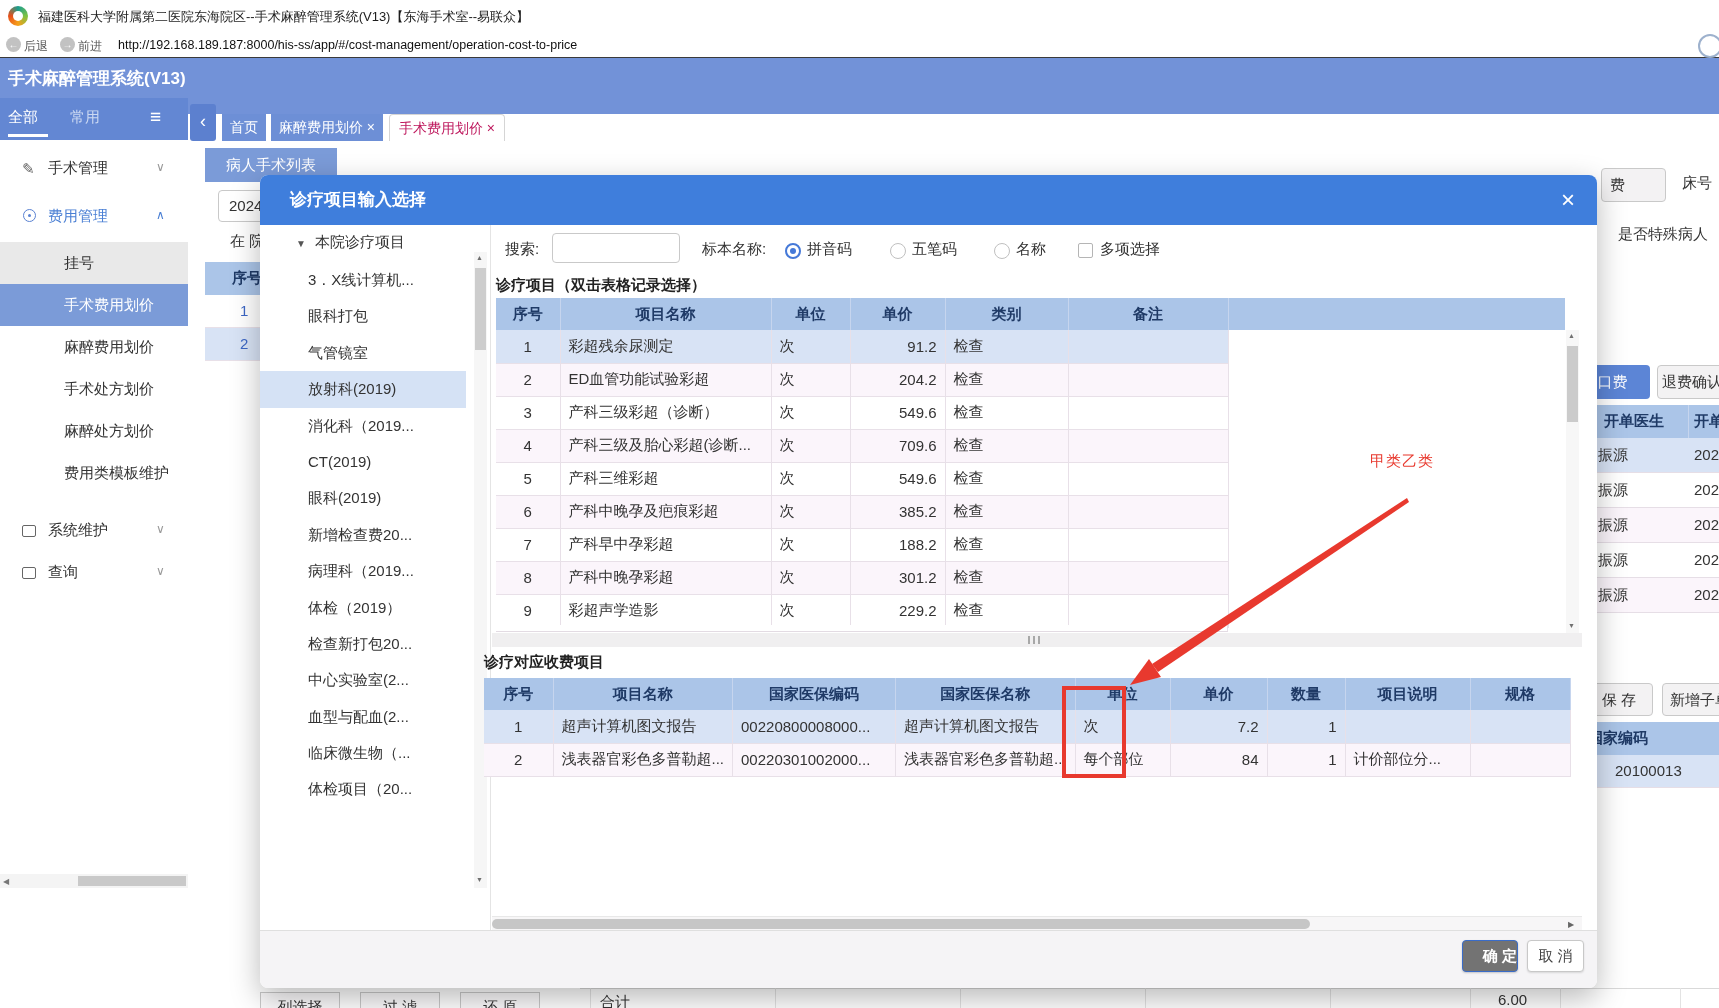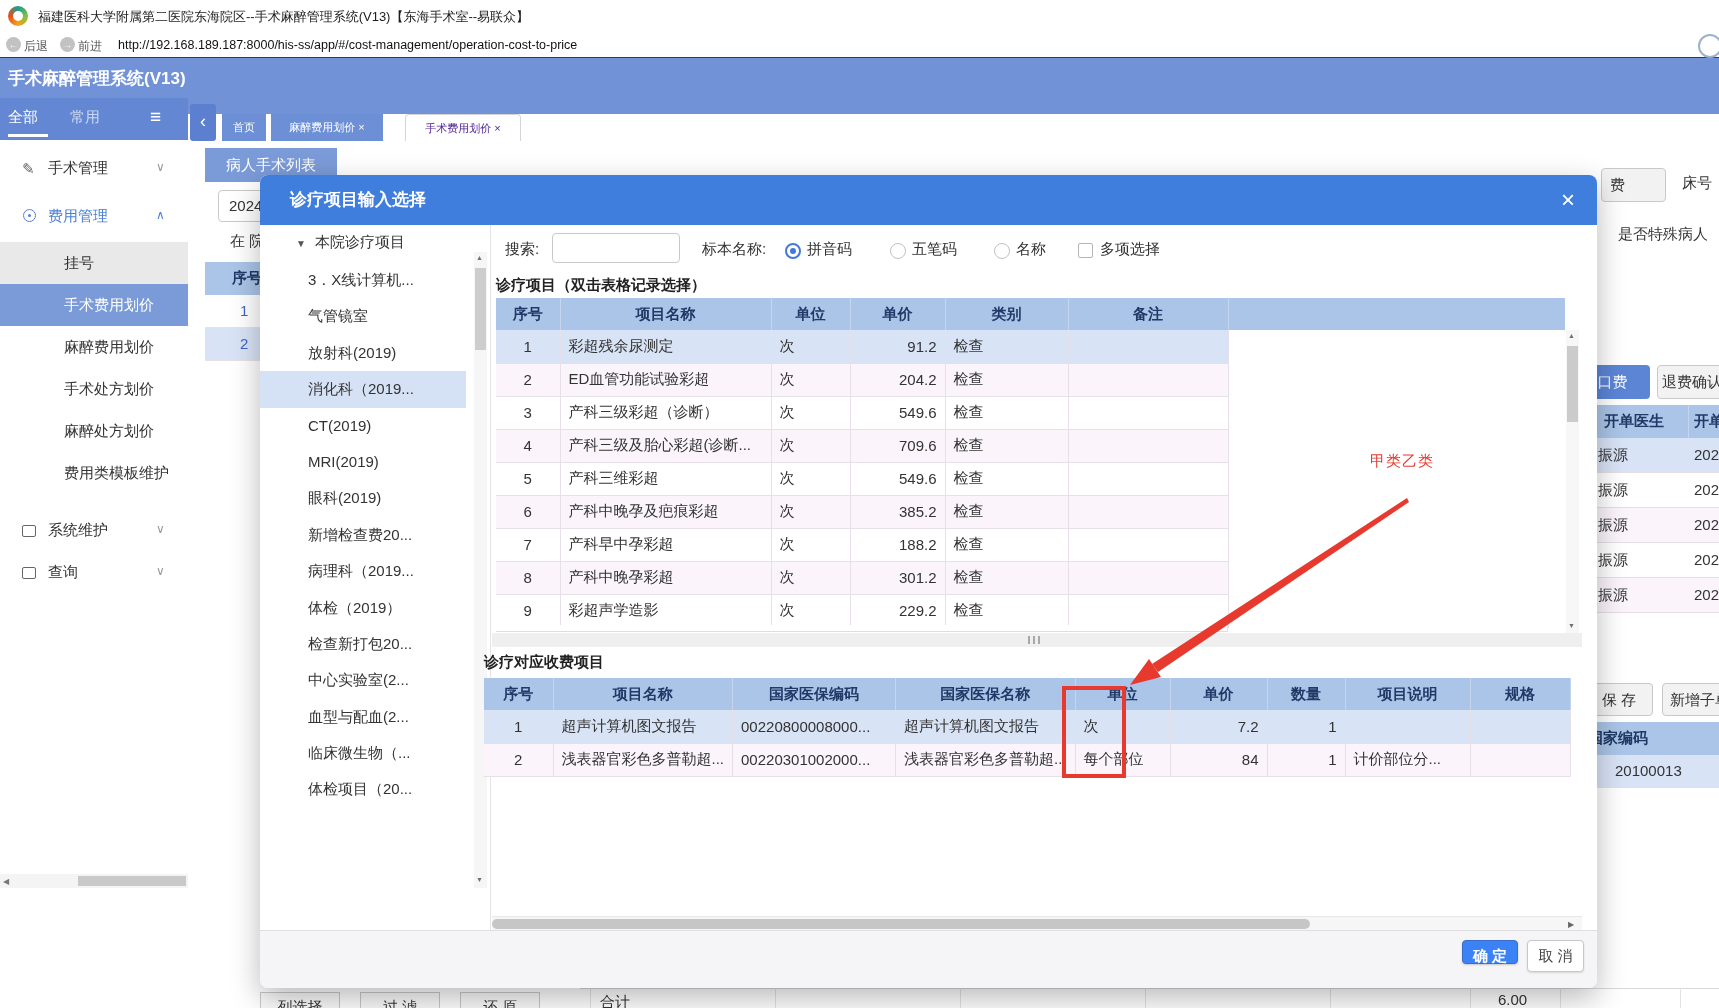--- a/index.html
+++ b/index.html
@@ -40,23 +40,23 @@
   #submenu .submenu-item:nth-child(2) { background:#7b9bd8; color:#fff; }
   .side-hscroll { left:0; top:874px; width:188px; height:14px; background:#f4f4f4; z-index:3; }
   .side-hscroll .thumb { position:absolute; left:78px; top:2px; width:108px; height:10px; background:#c9c9c9; }
   .side-hscroll .arr { position:absolute; left:3px; top:3px; font-size:8px; color:#777; }
 
   
   .main-strip { left:188px; top:98px; width:1531px; height:16px; background:#7292d8; z-index:2; }
   .back-btn { left:190px; top:104px; width:26px; height:37px; background:#5c80cf; border-radius:3px;
     color:#fff; font-size:18px; text-align:center; line-height:34px; z-index:3; }
   .doc-tab { top:114px; height:27px; background:#6d8fd6; color:#fff; text-align:center; line-height:27px;
-    font-size:11px; z-index:2; }
-  .doc-tab.active { background:#fff; color:#4c1d95; border:1px solid #d5d5d5; border-bottom:none;
-    border-radius:4px 4px 0 0;margin-left:16px; }
+    font-size:14px; z-index:2; }
+  .doc-tab.active { background:#fff; color:#be185d; border:1px solid #d5d5d5; border-bottom:none;
+    border-radius:4px 4px 0 0; }
   .content-bg { left:188px; top:141px; width:1531px; height:867px; background:#fff; z-index:1; }
 
   
   .pt-tab { left:205px; top:148px; width:132px; height:34px; background:#7b9bd8; color:#fff;
     text-align:center; line-height:34px; z-index:2; white-space:nowrap; overflow:hidden; }
   .pt-date { left:218px; top:190px; width:190px; height:32px; border:1px solid #c9c9c9; border-radius:4px; z-index:2; }
   .pt-date span { position:absolute; left:10px; top:6px; }
   .pt-status { left:230px; top:232px; z-index:2; }
   .pt-head { left:205px; top:262px; width:120px; height:33px; background:#abc5e8; z-index:2;
     font-weight:bold; color:#1f3a66; padding:7px 0 0 27px; }
@@ -147,22 +147,22 @@
   .splitter { left:492px; top:633px; width:1090px; height:14px; background:#f0eff0; z-index:11; }
   .splitter .grip { position:absolute; left:536px; top:3px; width:2px; height:8px; background:#a8a8a8;
     box-shadow:5px 0 0 #a8a8a8, 10px 0 0 #a8a8a8; }
   .ltable { left:484px; top:678px; z-index:11; }
   .hscroll { left:492px; top:916px; width:1090px; height:14px; background:#f7f6f7;
     border-top:1px solid #e8e8e8; z-index:11; }
   .hscroll .thumb { position:absolute; left:0; top:2px; width:818px; height:10px; background:#c6c6c6; border-radius:5px; }
   .hscroll .arr { position:absolute; left:1076px; top:3px; font-size:8px; color:#666; }
   .modal-footer { left:260px; top:930px; width:1337px; height:58px; background:#f5f4f6;
     border-top:1px solid #dfdfdf; border-radius:0 0 8px 8px; z-index:11; }
-  .ok-btn { left:1462px; top:940px; width:56px; height:24px; background:#3b82f6; border:1px solid #3a6cc8;
-    border-radius:4px; color:#fff; text-align:center; line-height:30px; z-index:12; font-weight:bold;
+  .ok-btn { left:1462px; top:940px; width:56px; height:32px; background:#737373; border:1px solid #3a6cc8;
+    border-radius:4px; color:#fff; text-align:right; line-height:30px; z-index:12; font-weight:bold;
     box-shadow:0 1px 2px rgba(0,0,0,.2); }
   .cancel-btn { left:1527px; top:940px; width:57px; height:32px; background:#fff; border:1px solid #c8c8c8;
     border-radius:4px; color:#444; text-align:center; line-height:30px; z-index:12;
     box-shadow:0 1px 2px rgba(0,0,0,.12); }
 
   
   .anno-text { left:1370px; top:452px; color:#e8392e; font-size:15px; letter-spacing:1px; z-index:20; }
   .anno-box { left:1062px; top:686px; width:64px; height:92px; border:4px solid #e8392e; z-index:20; }
   .anno-arrow { left:1090px; top:480px; width:340px; height:220px; z-index:20; }
 </style>
@@ -314,25 +314,25 @@
     <span class="modal-title">诊疗项目输入选择</span>
   </div>
   <div class="abs modal-close">×</div>
 
   <div class="abs tree-root mz">
     <span class="arr">▼</span><span>本院诊疗项目</span>
   </div>
   <div id="treelist" class="abs tree-list">
 
   <div class="tree-item" style=""><span>3．X线计算机...</span></div>
+      <div class="tree-item" style=""><span>眼科打包</span></div>
       <div class="tree-item" style=""><span>气管镜室</span></div>
       <div class="tree-item" style=""><span>放射科(2019)</span></div>
       <div class="tree-item" style=""><span>消化科（2019...</span></div>
       <div class="tree-item" style=""><span>CT(2019)</span></div>
-      <div class="tree-item" style=""><span>MRI(2019)</span></div>
       <div class="tree-item" style=""><span>眼科(2019)</span></div>
       <div class="tree-item" style=""><span>新增检查费20...</span></div>
       <div class="tree-item" style=""><span>病理科（2019...</span></div>
       <div class="tree-item" style=""><span>体检（2019）</span></div>
       <div class="tree-item" style=""><span>检查新打包20...</span></div>
       <div class="tree-item" style=""><span>中心实验室(2...</span></div>
       <div class="tree-item" style=""><span>血型与配血(2...</span></div>
       <div class="tree-item" style=""><span>临床微生物（...</span></div>
       <div class="tree-item" style=""><span>体检项目（20...</span></div>
     </div>

